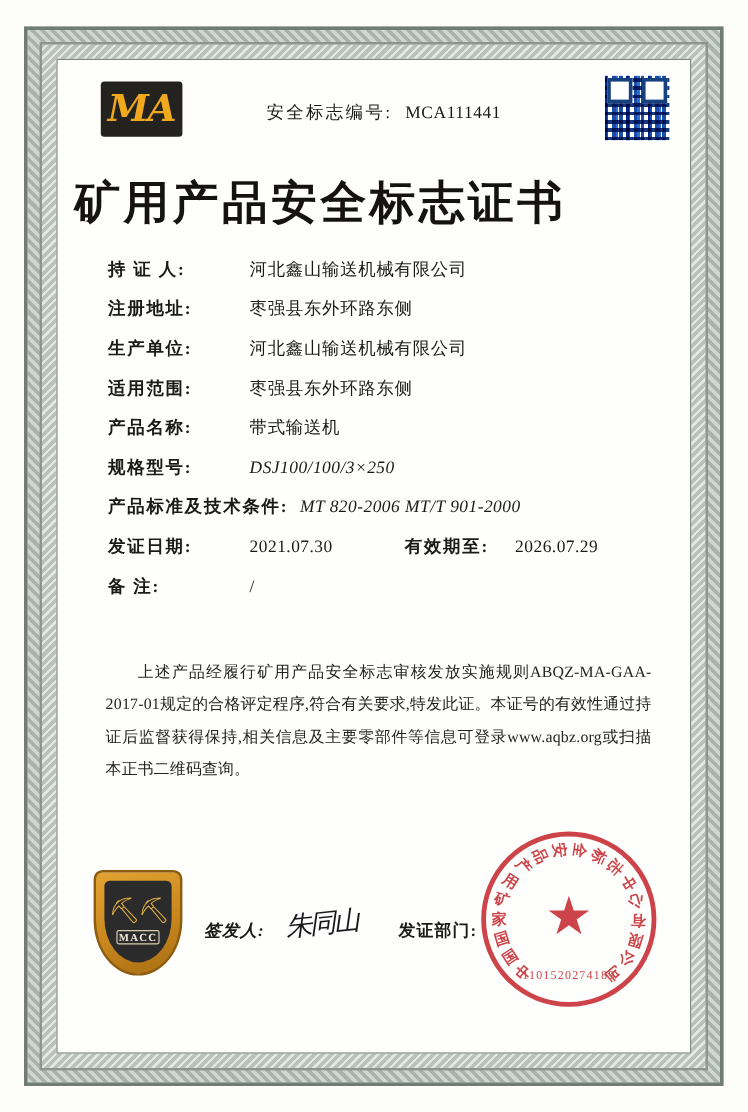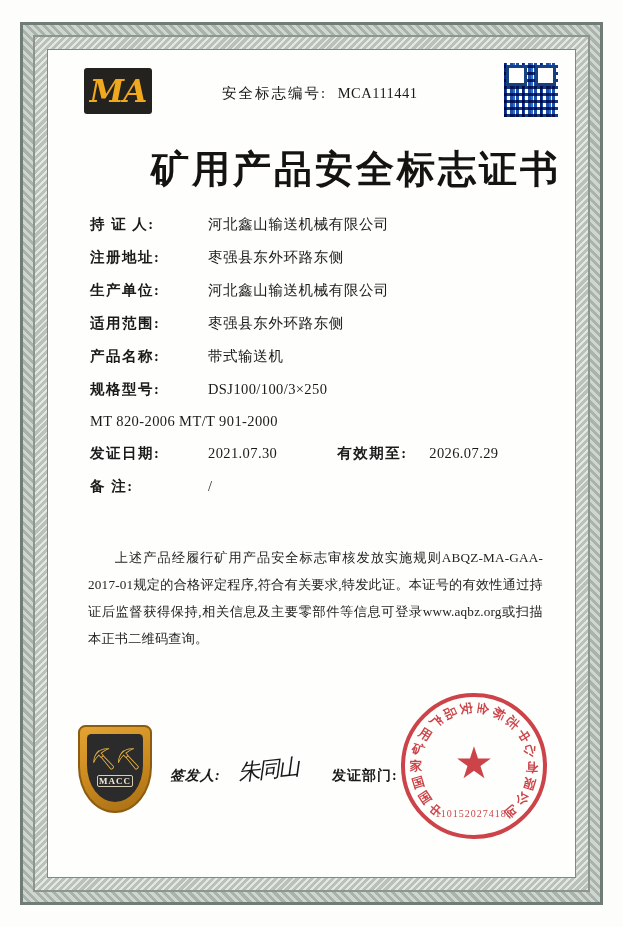--- a/index.html
+++ b/index.html
@@ -116,21 +116,21 @@
     position: absolute;
     width: 15px; height: 15px;
     border: 3px solid #17407f;
     background: #fff;
   }
   .qr::before { left: 2px; top: 2px; }
   .qr::after  { right: 2px; top: 2px; }
 
   
   .title {
-    text-align: right;
+    text-align: left;
     font-size: 38px;
     font-weight: bold;
     letter-spacing: 3px;
     color: #15130f;
     margin-top: 10px;
     margin-bottom: 20px;
     font-family: "DejaVu Serif", serif;
   }
 
   
@@ -156,20 +156,21 @@
     flex: 0 0 160px;
   }
   .row .fvalue {
     flex: 1 1 auto;
     letter-spacing: 0.6px;
     color: #1a1a1a;
   }
   .row .fvalue.mono {
     font-family: "Liberation Serif", serif;
     letter-spacing: 0.4px;
+    font-style: italic;
   }
 
   .row-dates {
     display: flex;
     align-items: baseline;
     font-size: 14.5px;
     margin-bottom: 14px;
   }
   .row-dates .seg {
     display: flex;
@@ -357,20 +358,21 @@
         <span class="flabel">产品名称:</span>
         <span class="fvalue">带式输送机</span>
       </div>
 
       <div class="row">
         <span class="flabel">规格型号:</span>
         <span class="fvalue mono">DSJ100/100/3×250</span>
       </div>
 
       <div class="row">
+        <span class="flabel wide">产品标准及技术条件:</span>
         <span class="fvalue mono">MT 820-2006 MT/T 901-2000</span>
       </div>
 
 
       <div class="row-dates">
         <span class="seg">
           <span class="flabel l1">发证日期:</span>
           <span class="dval">2021.07.30</span>
         </span>
         <span class="seg right">

